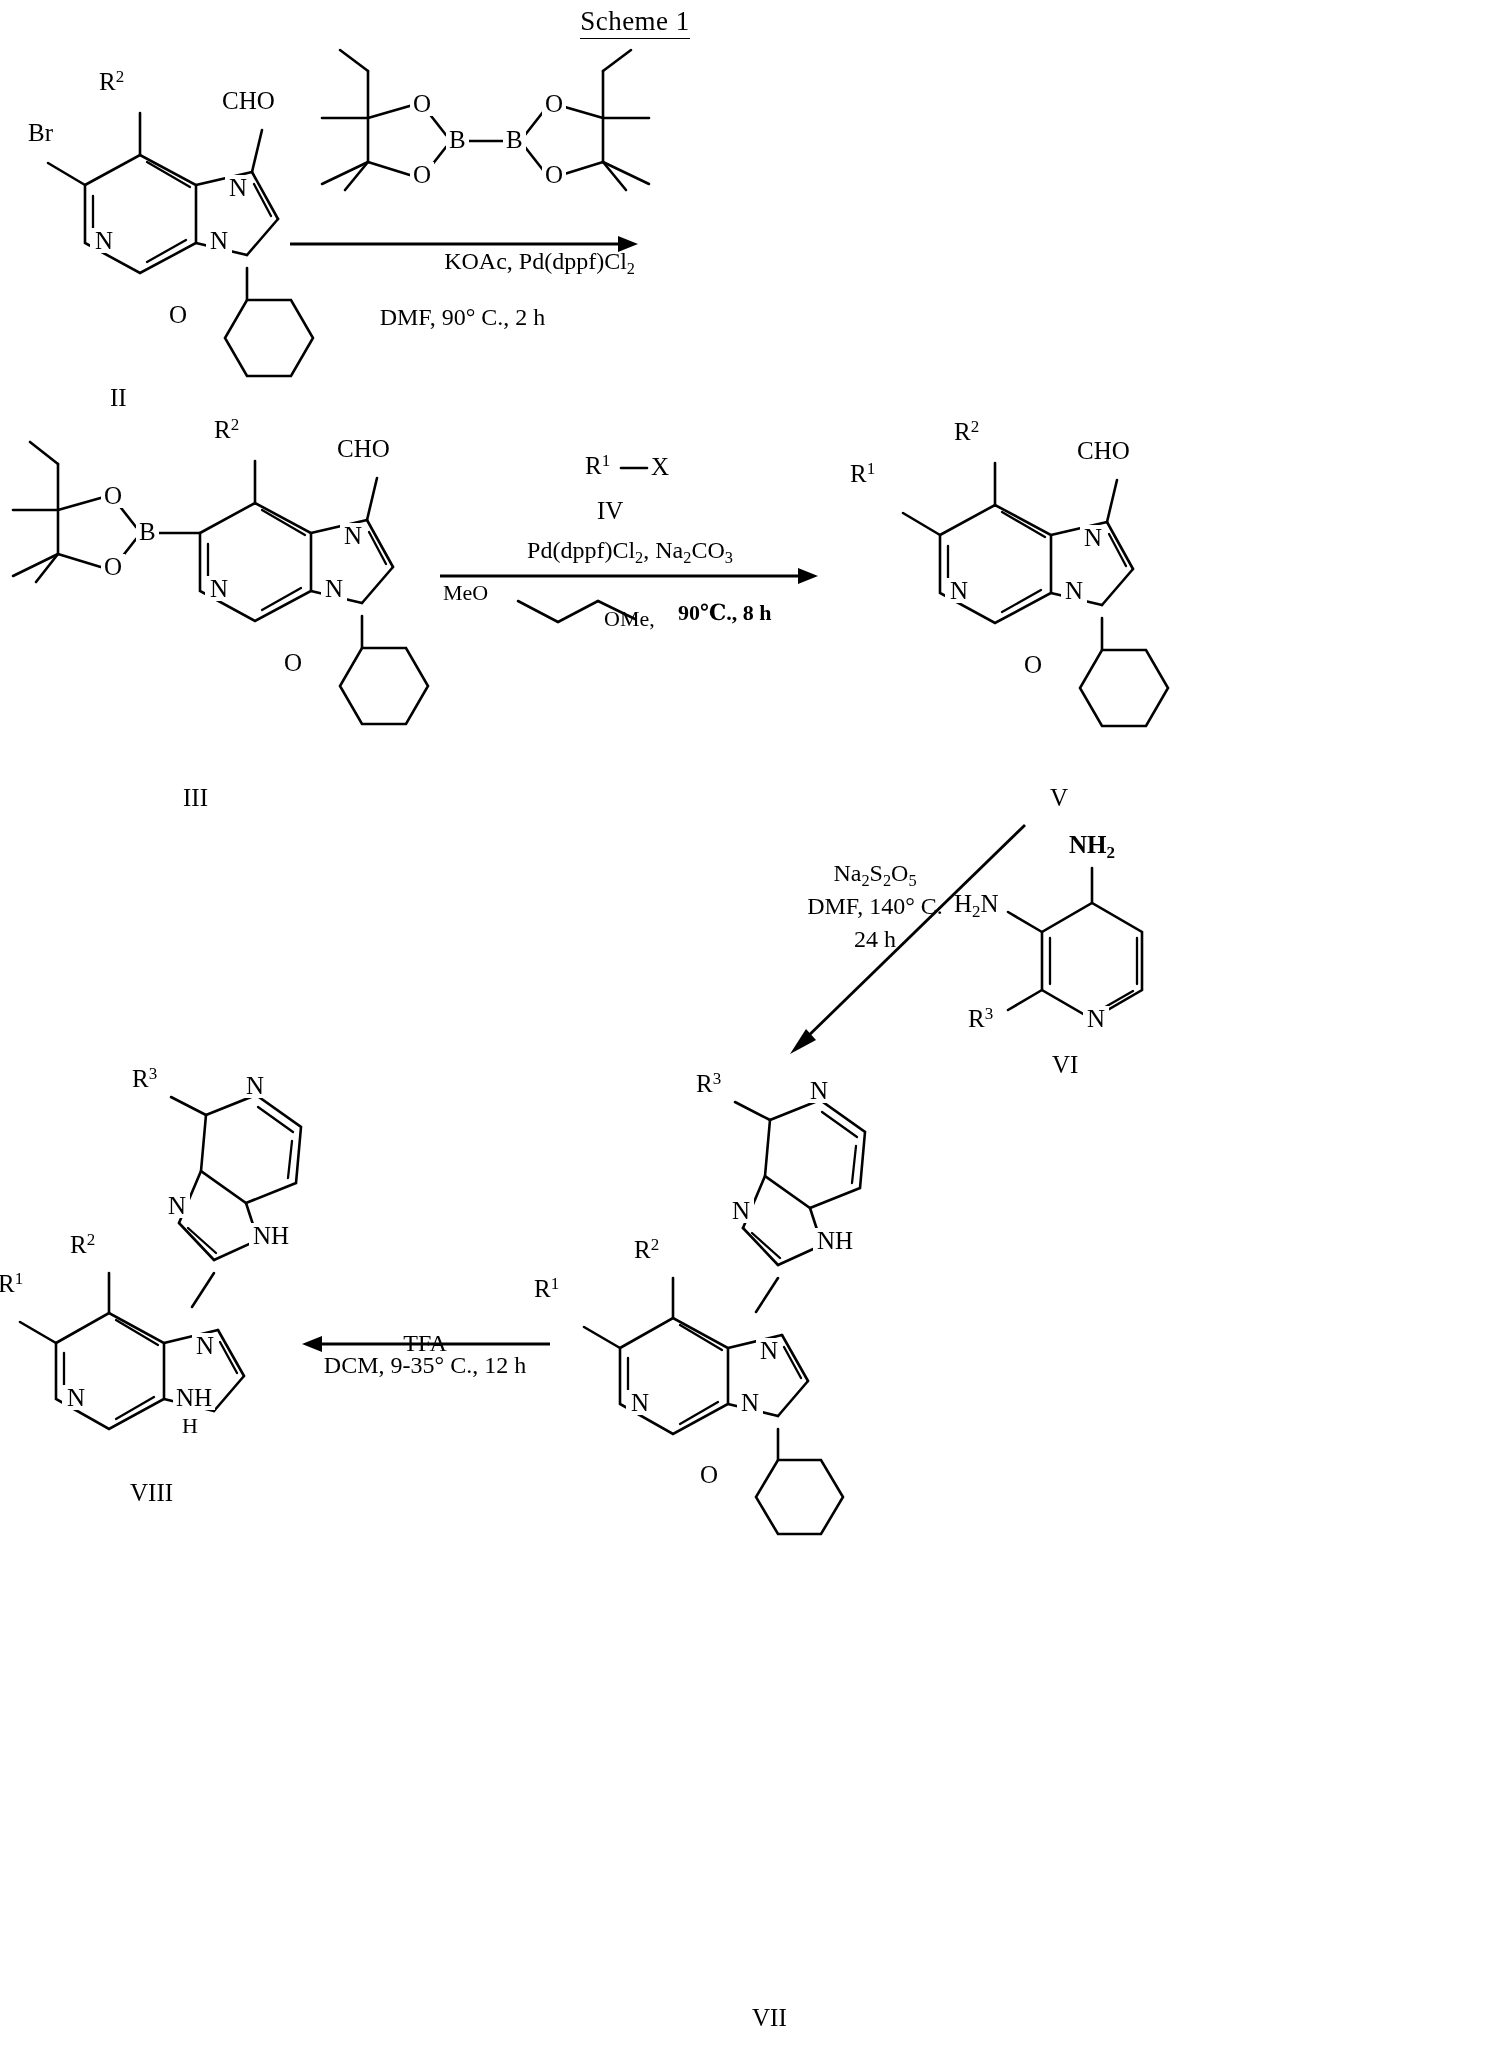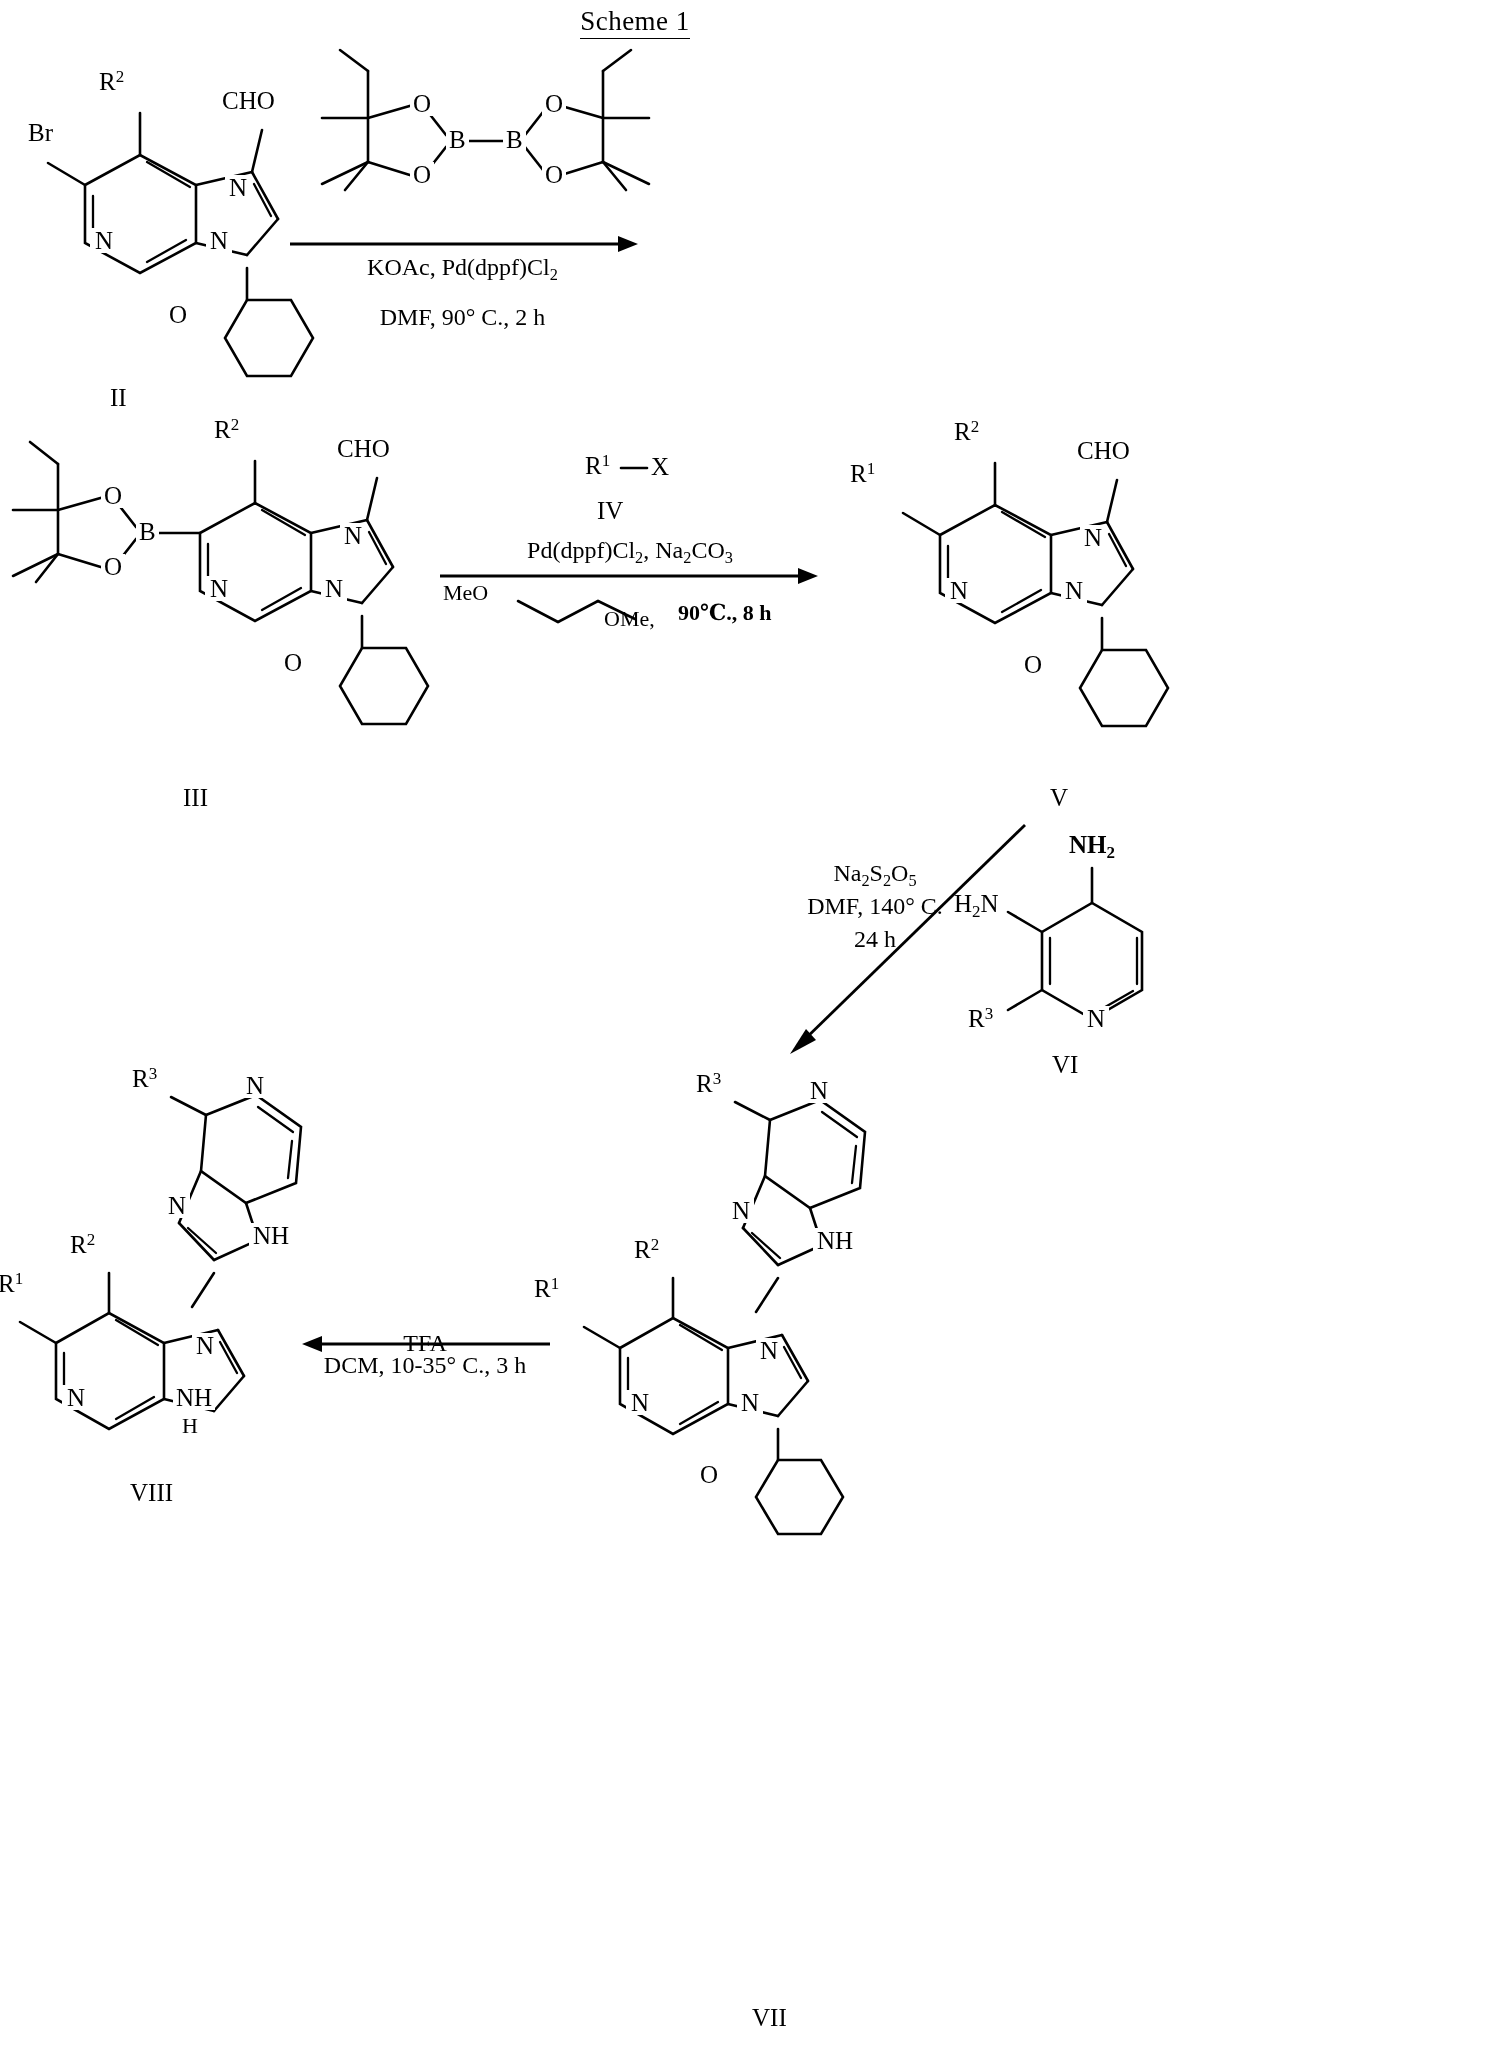--- a/index.html
+++ b/index.html
@@ -105,21 +105,21 @@
 <div class="txt lbl" style="left:242px;top:41px;background:#fff;padding:0 3px;">O</div>
 <div class="txt lbl" style="left:242px;top:112px;background:#fff;padding:0 3px;">O</div>
 </div>
 
 <div class="abs" style="left:290px;top:230px;width:350px;height:30px;">
 <svg width="350" height="30" viewBox="0 0 350 30">
   <path class="arrowline" d="M0,14 L338,14"></path>
   <polygon points="348,14 328,6 328,22" fill="#000"></polygon>
 </svg>
 </div>
-<div class="cond" style="position:absolute;left:290px;top:254px;width:345px;">
+<div class="cond" style="position:absolute;left:290px;top:248px;width:345px;text-align:right;">
   <span>KOAc, Pd(dppf)Cl</span><sub>2</sub>
 </div>
 <div class="cond" style="position:absolute;left:290px;top:284px;width:345px;margin-top:20px;">DMF, 90° C., 2 h</div>
 
 <div class="abs" style="left:10px;top:440px;width:420px;height:360px;">
 <svg width="420" height="360" viewBox="0 0 420 360">
 
   <path class="bond" d="M48,70 L48,24"></path>
   <path class="bond" d="M48,70 L3,70"></path>
   <path class="bond" d="M48,70 L48,114"></path>
@@ -366,13 +366,13 @@
 </div>
 <div class="txt romannum" style="left:130px;top:1480px;">VIII</div>
 
 <div class="cond" style="position:absolute;left:300px;top:1305px;width:250px;margin-top:25px;">TFA</div>
 <div class="abs" style="left:300px;top:1330px;width:250px;height:30px;">
 <svg width="250" height="30" viewBox="0 0 250 30">
   <path class="arrowline" d="M250,14 L12,14"></path>
   <polygon points="2,14 22,6 22,22" fill="#000"></polygon>
 </svg>
 </div>
-<div class="cond" style="position:absolute;left:272px;top:1352px;width:306px;">DCM, 10-35° C., 3 h</div>
+<div class="cond" style="position:absolute;left:272px;top:1352px;width:306px;">DCM, 9-35° C., 12 h</div>
 
 </body></html>

